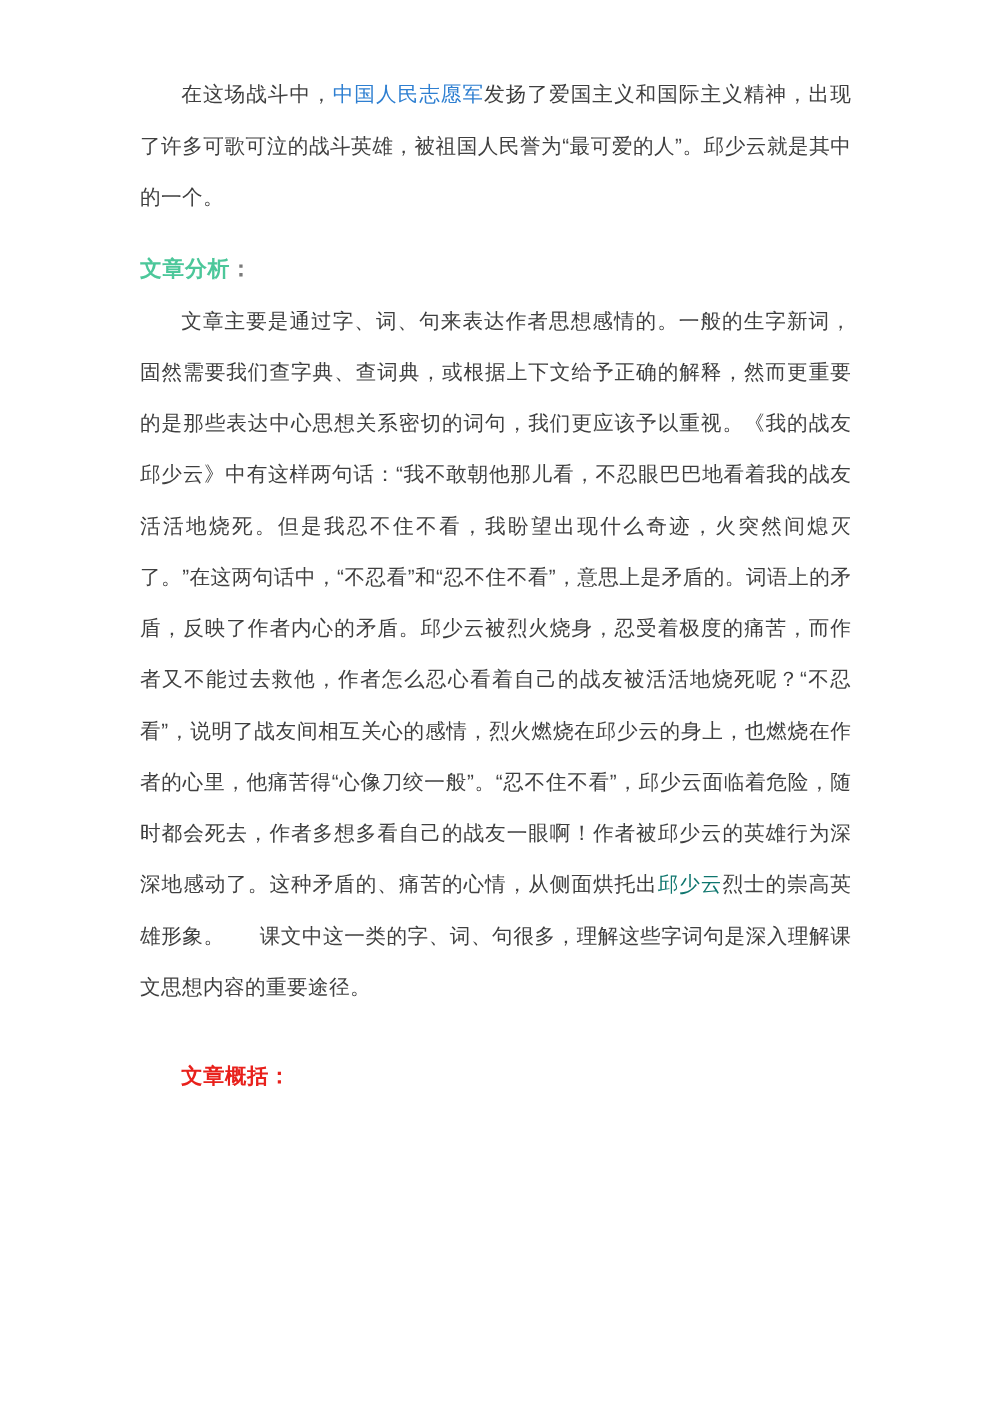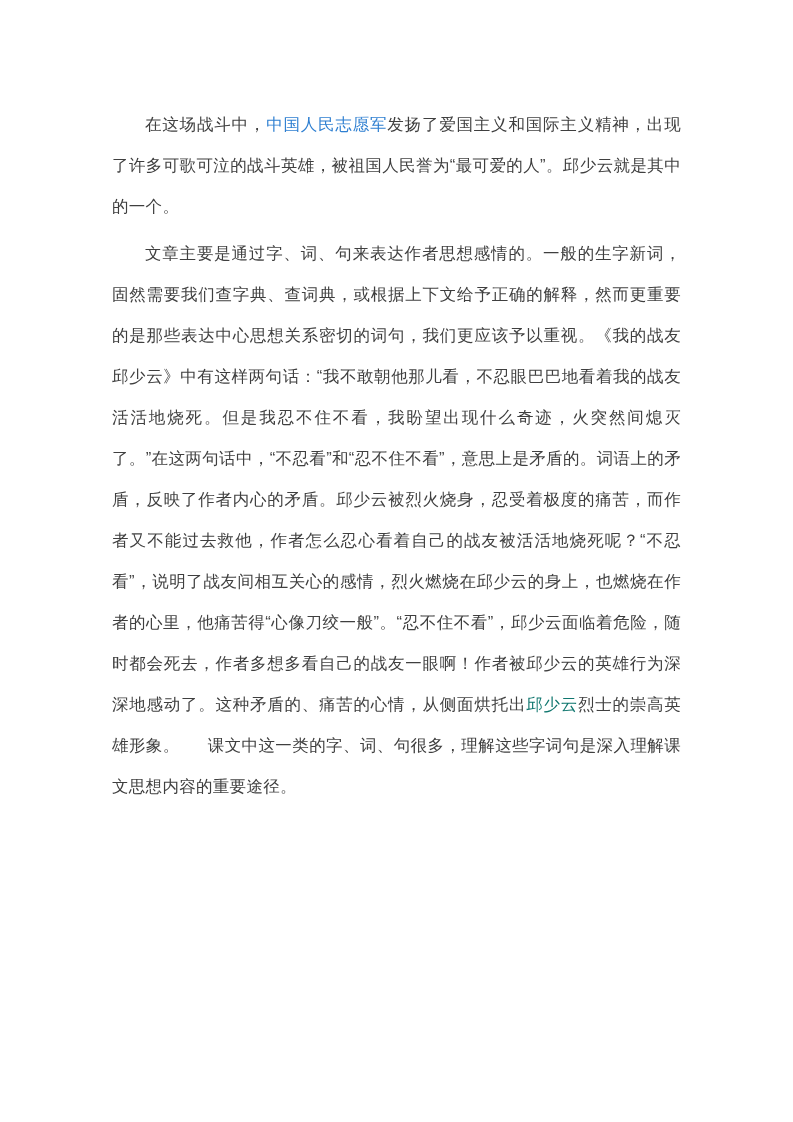--- a/index.html
+++ b/index.html
@@ -12,21 +12,21 @@
     height: 1122px;
     font-family: "Liberation Sans", "DejaVu Sans", sans-serif;
     color: #3b3b3b;
     overflow: hidden;
   }
   .page {
     position: relative;
     width: 793px;
     height: 1122px;
     box-sizing: border-box;
-    padding: 104px 112px 0 112px;
+    padding: 56px 112px 0 112px;
   }
   .para {
     font-size: 16.5px;
     line-height: 41px;
     letter-spacing: 0.3px;
     text-align: justify;
     text-justify: inter-ideograph;
     margin: 0 0 6px 0;
     color: #3f3f3f;
   }
@@ -70,19 +70,25 @@
 </style>
 </head>
 <body>
 
 <div class="page">
 
   <p class="para indent">
     <span>在这场战斗中，</span><span class="link-blue">中国人民志愿军</span><span>发扬了爱国主义和国际主义精神，出现了许多可歌可泣的战斗英雄，被祖国人民誉为“最可爱的人”。邱少云就是其中的一个。</span>
   </p>
 
+  <h2 class="heading-green">
+    <span>文章分析</span><span class="colon">：</span>
+  </h2>
 
   <p class="para indent block-analysis">
     <span>文章主要是通过字、词、句来表达作者思想感情的。一般的生字新词，固然需要我们查字典、查词典，或根据上下文给予正确的解释，然而更重要的是那些表达中心思想关系密切的词句，我们更应该予以重视。《我的战友邱少云》中有这样两句话：“我不敢朝他那儿看，不忍眼巴巴地看着我的战友活活地烧死。但是我忍不住不看，我盼望出现什么奇迹，火突然间熄灭了。”在这两句话中，“不忍看”和“忍不住不看”，意思上是矛盾的。词语上的矛盾，反映了作者内心的矛盾。邱少云被烈火烧身，忍受着极度的痛苦，而作者又不能过去救他，作者怎么忍心看着自己的战友被活活地烧死呢？“不忍看”，说明了战友间相互关心的感情，烈火燃烧在邱少云的身上，也燃烧在作者的心里，他痛苦得“心像刀绞一般”。“忍不住不看”，邱少云面临着危险，随时都会死去，作者多想多看自己的战友一眼啊！作者被邱少云的英雄行为深深地感动了。这种矛盾的、痛苦的心情，从侧面烘托出</span><span class="link-dark">邱少云</span><span>烈士的崇高英雄形象。</span><span class="gap-inline"></span><span>课文中这一类的字、词、句很多，理解这些字词句是深入理解课文思想内容的重要途径。</span>
   </p>
 
+  <h2 class="heading-red">
+    <span>文章概括</span><span class="colon">：</span>
+  </h2>
 
 </div>
 
 </body></html>

